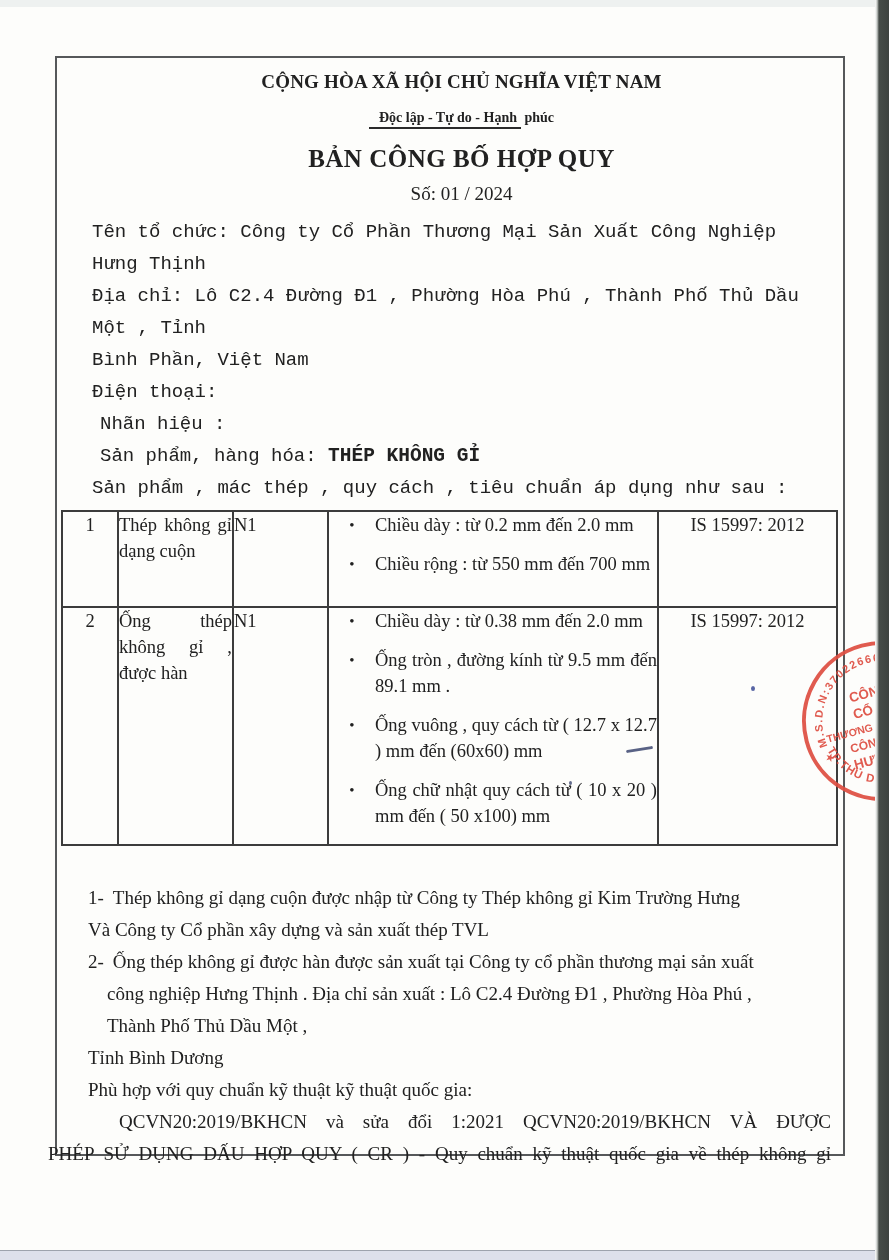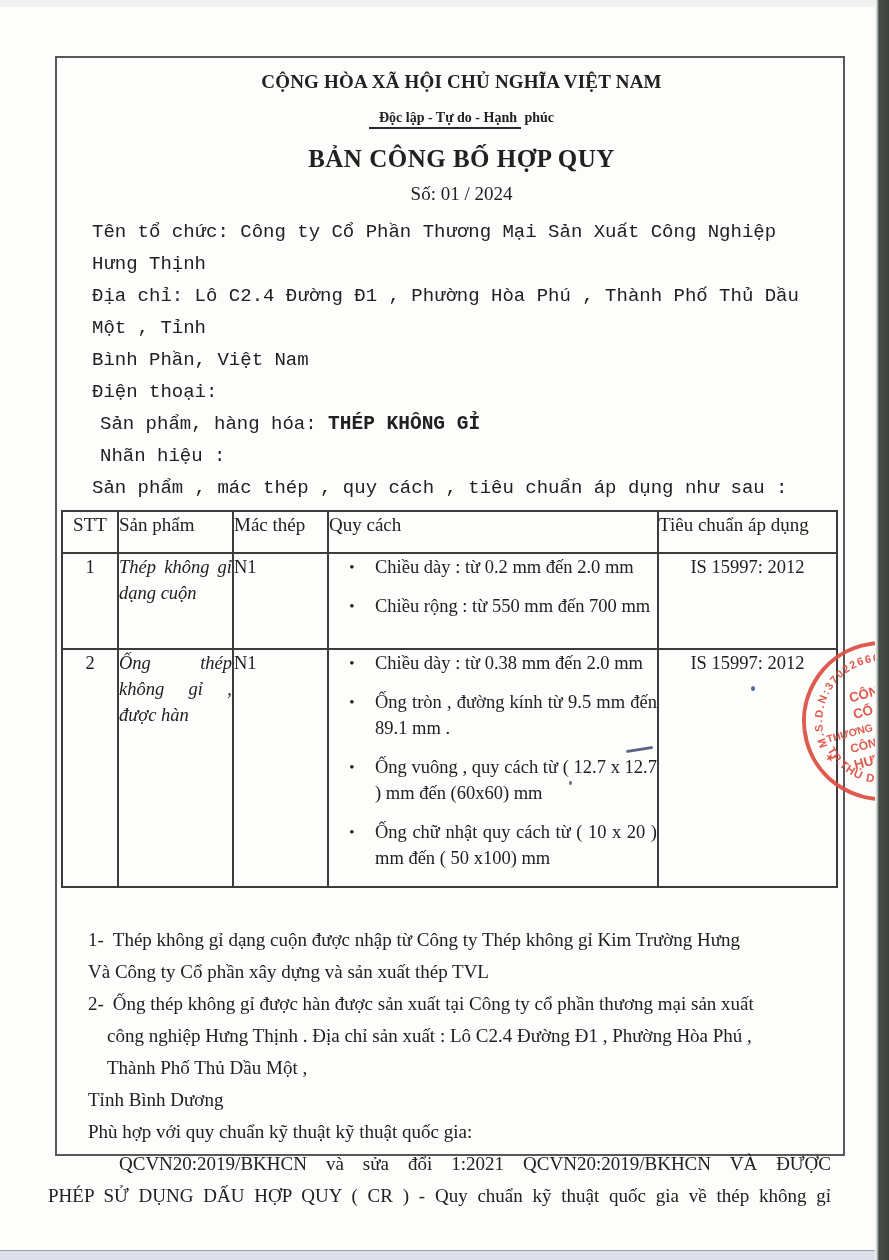--- a/index.html
+++ b/index.html
@@ -36,21 +36,21 @@
   b.prod{font-size:19.5px;}
 
   
   table.spec{border-collapse:collapse;margin:6px 0 0 4px;table-layout:fixed;width:775px;
     font-size:18.5px;line-height:26px;}
   table.spec td,table.spec th{border:2px solid #3c3c3c;vertical-align:top;padding:0;font-weight:normal;}
   col.c-stt{width:56px;}col.c-sp{width:115px;}col.c-mt{width:95px;}col.c-qc{width:330px;}col.c-tc{width:179px;}
   th.h{height:40px;text-align:left;padding:7px 4px 0 10px;font-size:19px;}
   th.h.ctr{text-align:center;padding-left:0;}
   td.stt{text-align:center;padding-top:9px;}
-  td.sp{padding:9px 9px 0 11px;text-align:justify;font-style:italic;}
+  td.sp{padding:9px 9px 0 11px;text-align:justify;}
   td.mt{text-align:left;padding-top:9px;}
   td.qc{padding:9px 12px 0 0;}
   td.tc{padding:9px 4px 0 11px;text-align:center;}
   tr.r1 td{height:94px;}
   tr.r2 td{height:236px;}
   .qc-item{display:flex;margin:0 0 13px 0;}
   .qc-item .bullet{flex:none;width:46px;text-align:center;font-size:15px;line-height:26px;}
   .qc-item .qc-text{flex:1;text-align:justify;}
 
   
@@ -85,41 +85,34 @@
       <div class="center nat1">CỘNG HÒA XÃ HỘI CHỦ NGHĨA VIỆT NAM</div>
       <div class="center nat2"><span class="u">Độc lập - Tự do - Hạnh</span> <span>phúc</span></div>
       <div class="center doc-title">BẢN CÔNG BỐ HỢP QUY</div>
       <div class="center doc-num">Số: 01 / 2024</div>
 
       <div class="bline org-first">Tên tổ chức: Công ty Cổ Phần Thương Mại Sản Xuất Công Nghiệp Hưng Thịnh</div>
       <div class="bline">Địa chỉ: Lô C2.4 Đường Đ1 , Phường Hòa Phú , Thành Phố Thủ Dầu Một , Tỉnh</div>
       <div class="bline">Bình Phần, Việt Nam</div>
       <div class="bline">Điện thoại:</div>
 
+      <div class="bline indent8">Nhãn hiệu :</div>
       <div class="bline indent8"><span>Sản phẩm, hàng hóa:</span> <b class="prod">THÉP KHÔNG GỈ</b></div>
-      <div class="bline indent8">Nhãn hiệu :</div>
       <div class="bline">Sản phẩm , mác thép , quy cách , tiêu chuẩn áp dụng như sau :</div>
     </div>
 
     <table class="spec">
       <colgroup>
           <col class="c-stt">
           <col class="c-sp">
           <col class="c-mt">
           <col class="c-qc">
           <col class="c-tc">
         </colgroup>
       <tbody>
-          <tr>
-        <th class="h ctr">STT</th>
-        <th class="h">Sản phẩm</th>
-        <th class="h">Mác thép</th>
-        <th class="h">Quy cách</th>
-        <th class="h">Tiêu chuẩn áp dụng</th>
-      </tr>
       <tr class="r1">
         <td class="stt">1</td>
         <td class="sp">Thép không gỉ dạng cuộn</td>
         <td class="mt">N1</td>
         <td class="qc">
           <div class="qc-item">
                 <span class="bullet">•</span>
                 <span class="qc-text">Chiều dày : từ 0.2 mm đến 2.0 mm</span>
               </div>
           <div class="qc-item">

